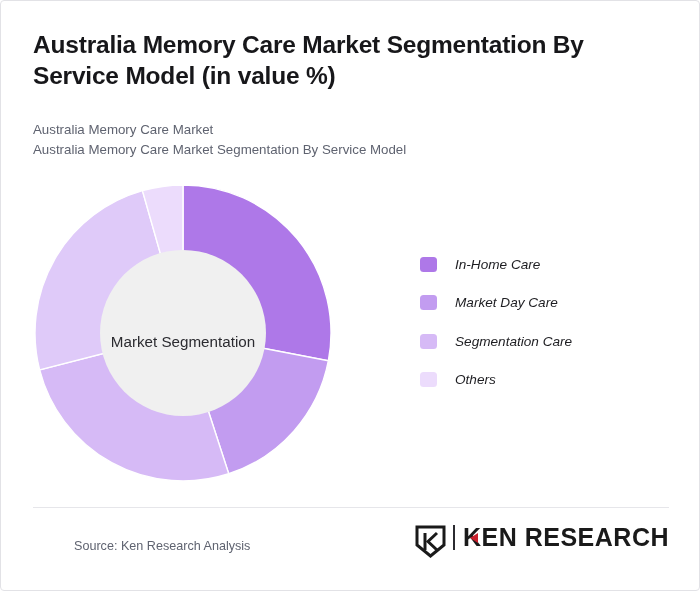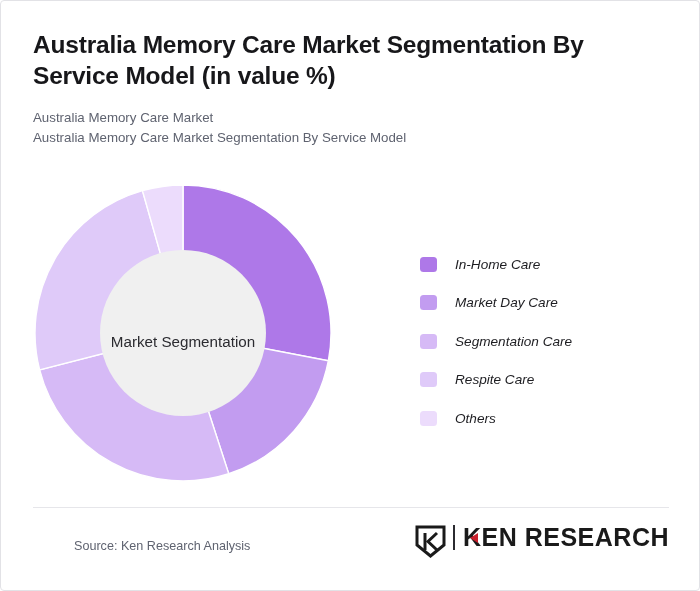--- a/index.html
+++ b/index.html
@@ -31,21 +31,21 @@
   }
   #chart-title {
     font-size: 24.5px;
     font-weight: bold;
     line-height: 1.28;
     color: #17171a;
     letter-spacing: -0.2px;
     margin: 0;
   }
   #subtitle-block {
-    margin-top: 16px;
+    margin-top: 28px;
   }
   .subtitle-line {
     font-size: 13.3px;
     line-height: 1.52;
     color: #5f6370;
   }
 
   
   #plot {
     position: absolute;
@@ -193,24 +193,20 @@
         </div>
         <div class="legend-item">
           <span class="legend-swatch" style="background: rgb(194, 156, 240);"></span>
           <span class="legend-label">Market Day Care</span>
         </div>
         <div class="legend-item">
           <span class="legend-swatch" style="background: rgb(214, 186, 246);"></span>
           <span class="legend-label">Segmentation Care</span>
         </div>
         <div class="legend-item">
-          <span class="legend-swatch" style="background: rgb(223, 202, 249);"></span>
-          <span class="legend-label">Respite Care</span>
-        </div>
-        <div class="legend-item">
           <span class="legend-swatch" style="background: rgb(236, 220, 252);"></span>
           <span class="legend-label">Others</span>
         </div>
       </div>
   </div>
 
   <div id="divider"></div>
   <div id="source-text">Source: Ken Research Analysis</div>
 
   <div id="logo">

